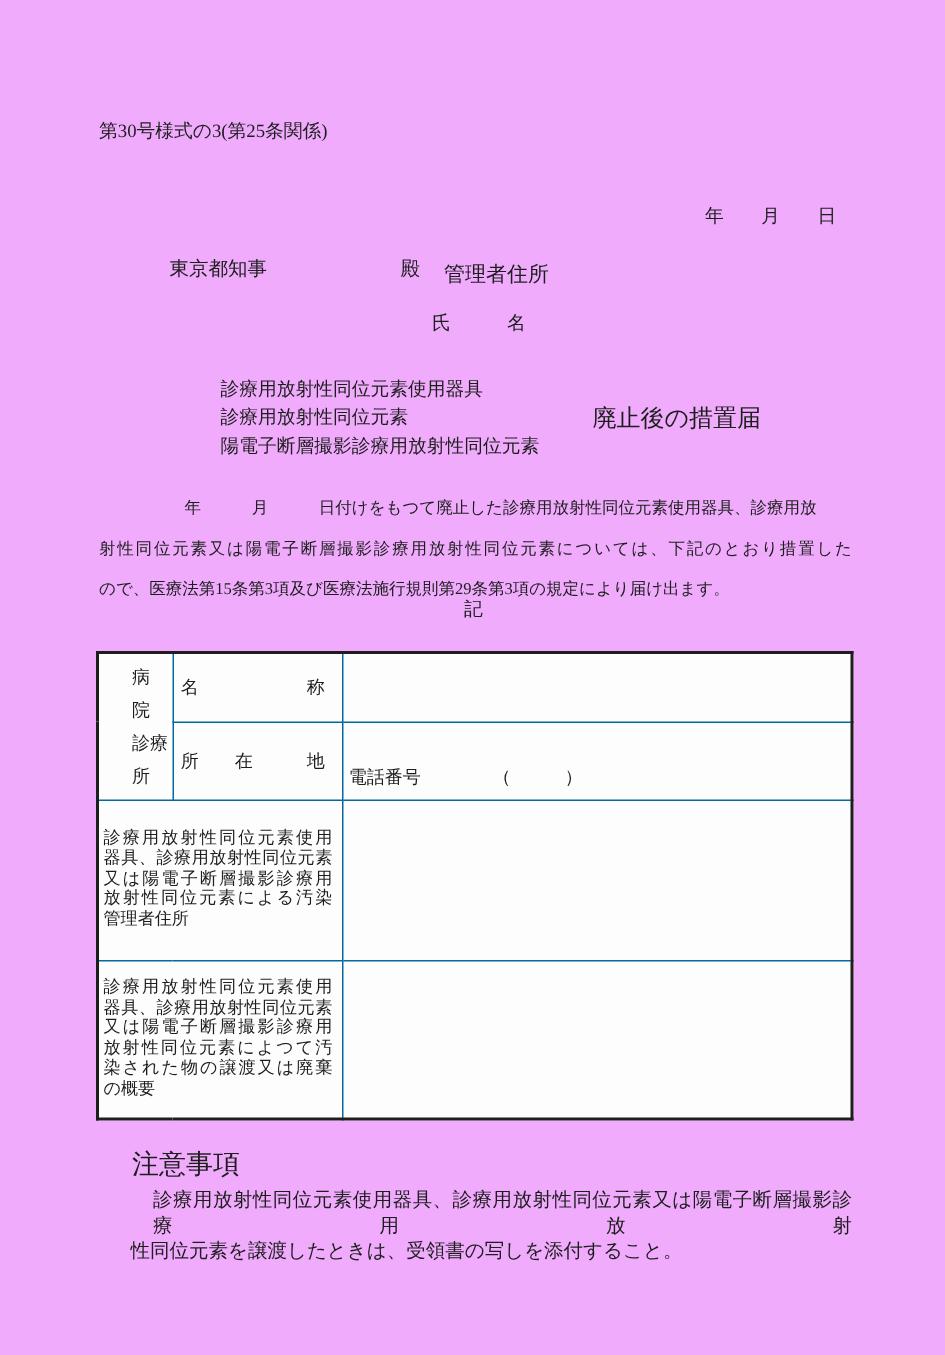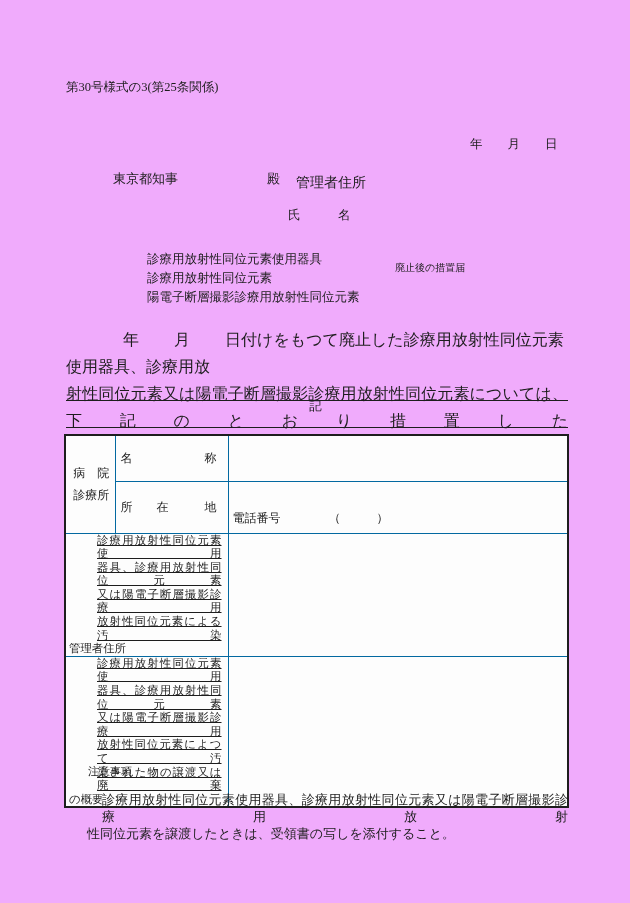--- a/index.html
+++ b/index.html
@@ -19,47 +19,47 @@
 
   .form-number { left: 66px; top: 79px; font-size: 12.5px; }
   .date-line   { left: 470px; top: 112px; font-size: 12.5px; margin-top: 24px; }
   .addressee-row { left: 12px; top: 142px; width: 630px; height: 18px; margin-top: 28px; }
   .addressee   { position: absolute; left: 101px; top: 0; font-size: 13px; }
   .honorific   { position: absolute; left: 255px; top: 0; font-size: 13px; }
   .manager-address { left: 296px; top: 174px; font-size: 14px; font-family: Liberation Serif, serif; }
   .name-label  { left: 288px; top: 207px; font-size: 12.5px; }
 
   .title-block { left: 147px; top: 250px; font-size: 12.5px; line-height: 19px; }
-  .title-right { position: absolute; left: 248px; top: 8px; white-space: nowrap; font-size: 10px; }
+  .title-right { position: absolute; left: 248px; top: 20px; white-space: nowrap; font-size: 16px; }
 
-  .body-par { left: 66px; top: 326px; width: 502px; font-size: 16px; line-height: 27px; }
+  .body-par { left: 66px; top: 326px; width: 502px; font-size: 11px; line-height: 27px; }
   .bline { width: 502px; }
-  .just { text-align: justify; text-align-last: justify; text-decoration: underline; }
+  .just { text-align: justify; text-align-last: justify; }
   .yr { margin-left: 57px; }
   .mo { margin-left: 31px; }
   .dr { margin-left: 31px; }
   .ki-line { left: 64px; top: 398px; width: 503px; text-align: center; font-size: 12.5px; }
 
   table.form-table {
     position: absolute; left: 64px; top: 434px;
     width: 503px; border-collapse: collapse; table-layout: fixed;
     background: #fdfdfd;
   }
   table.form-table td { border: 1px solid #0369a1; font-size: 12px; }
   table.form-table { border: 2px solid #1e1e1e; }
-  td.c-facility { text-align: center; padding-left: 2px; }
+  td.c-facility { text-align: left; padding-left: 22px; }
   .fac-line { line-height: 22px; font-size: 12px; }
   td.c-label { padding-left: 5px; font-size: 12px; }
   td.c-value { }
   td.c-phone { vertical-align: bottom; padding: 0 0 6px 4px; font-size: 12px; }
   td.c-desc { padding: 0 6px 0 3px; vertical-align: middle; }
   .dline { font-size: 11.4px; line-height: 13.6px; }
-  .dline.just { text-align: justify; text-align-last: justify; margin-left: 28px; }
+  .dline.just { text-align: justify; text-align-last: justify; }
 
-  .notes-title { left: 88px; top: 764px; font-size: 11px; }
+  .notes-title { left: 88px; top: 764px; font-size: 18px; }
   .notes { left: 87px; top: 791px; width: 481px; font-size: 13px; line-height: 17px; }
   .nline1 { margin-left: 15px; width: 466px; text-align: justify; text-align-last: justify; }
   .nline2 { width: 481px; font-family: Liberation Serif, serif; }
 </style>
 </head>
 <body>
 
 <div class="page">
 
   <div class="abs form-number">第30号様式の3(第25条関係)</div>
@@ -82,20 +82,21 @@
     <div class="title-right">廃止後の措置届</div>
   </div>
 
   <div class="abs body-par">
     <div class="bline">
       <span class="yr">年</span>
       <span class="mo">月</span>
       <span class="dr">日付けをもつて廃止した診療用放射性同位元素使用器具、診療用放</span>
     </div>
     <div class="bline just">射性同位元素又は陽電子断層撮影診療用放射性同位元素については、下記のとおり措置した</div>
+    <div class="bline">ので、医療法第15条第3項及び医療法施行規則第29条第3項の規定により届け出ます。</div>
   </div>
 
   <div class="abs ki-line">記</div>
 
   <table class="form-table">
     <colgroup>
       <col style="width:50px">
       <col style="width:113px">
       <col style="width:340px">
     </colgroup>

